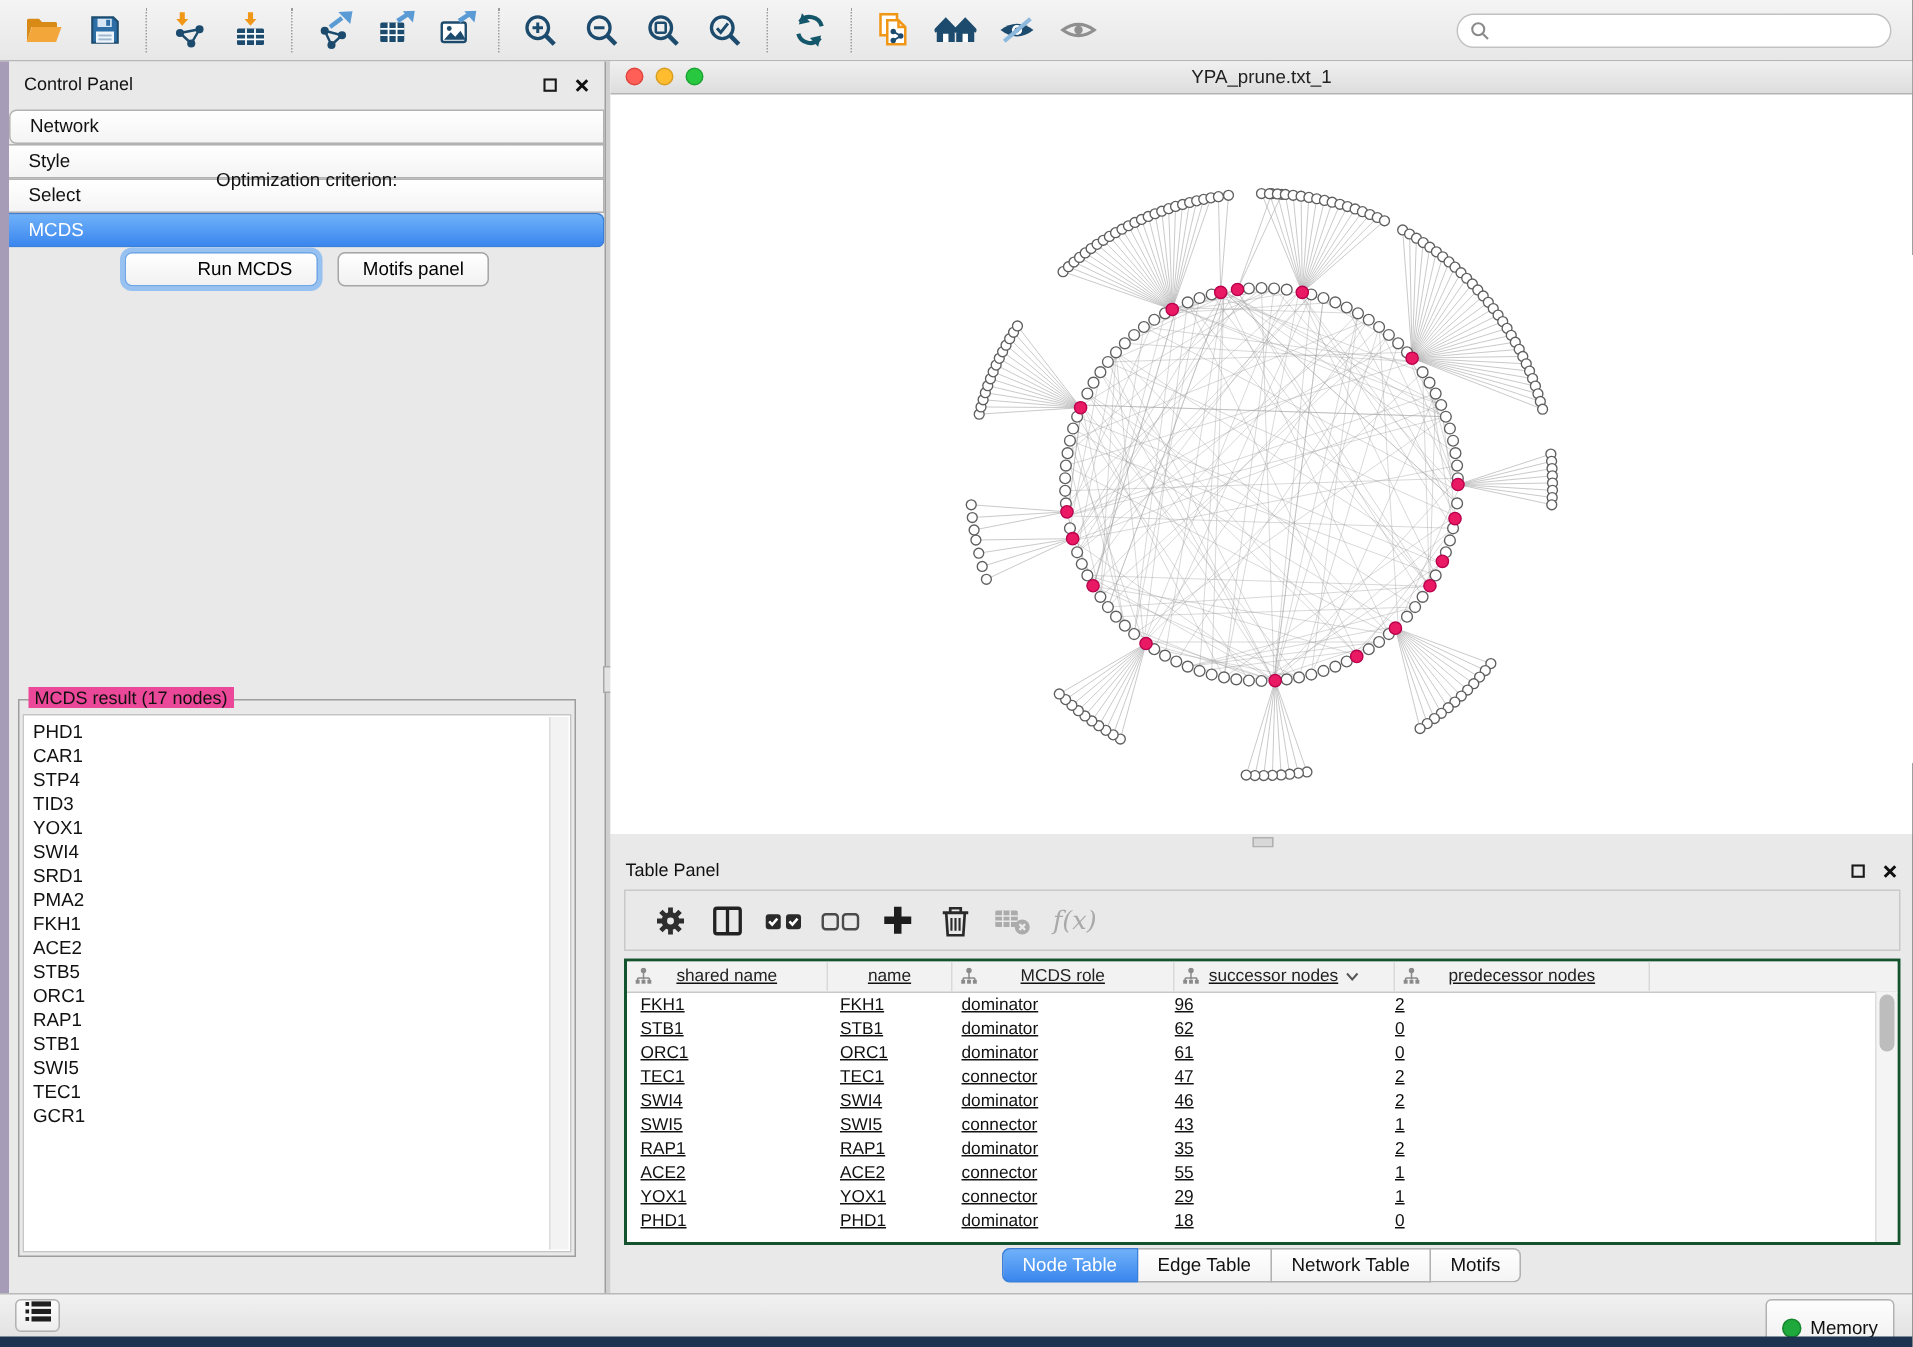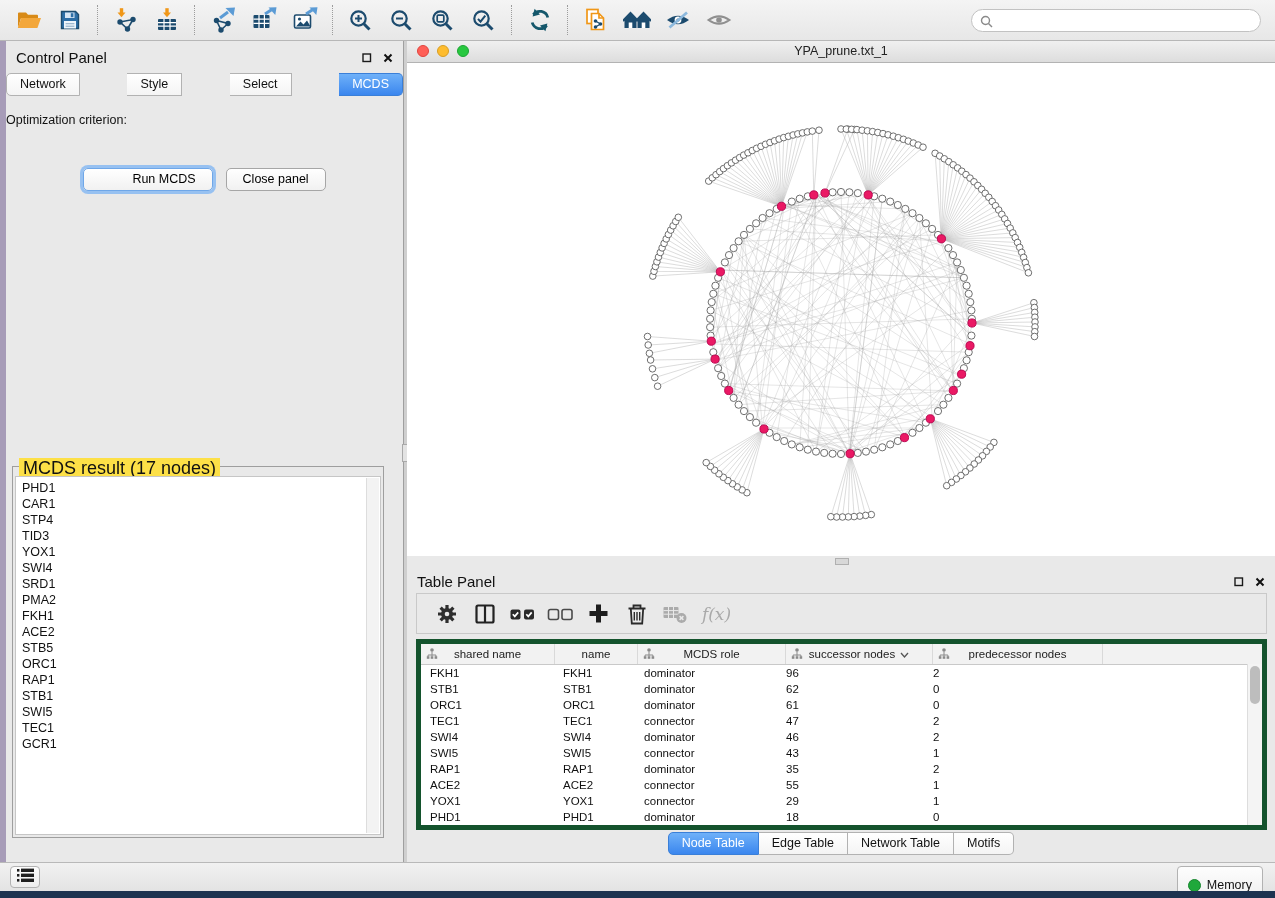--- a/index.html
+++ b/index.html
@@ -14,41 +14,41 @@
   .search-wrap{position:absolute;right:14px;top:9px;width:290px;height:23px;}
   .search-wrap input{width:100%;height:100%;box-sizing:border-box;border:1px solid #c2c2c2;border-radius:12px;
            background:#fff;padding:0 8px 0 27px;font-size:12px;outline:none;font-family:inherit;}
   .search-glyph{position:absolute;left:9px;top:5px;}
   
   .left-strip{position:absolute;left:0;top:41px;width:6px;height:821px;background:#a79cb8;}
   .bottom-strip{position:absolute;left:0;top:891px;width:1275px;height:7px;background:#1d3350;}
   
   .cp{position:absolute;left:6px;top:41px;width:398px;height:821px;background:#e9e9e9;
       border-right:1px solid #9f9f9f;box-sizing:border-box;}
-  .panel-title{position:absolute;left:10px;top:8px;font-size:15px;}
+  .panel-title{position:absolute;left:10px;top:8px;font-size:12px;}
   .win-btns{position:absolute;right:10px;top:8px;display:flex;gap:11px;align-items:center;}
-  .cp-tabs{position:absolute;left:0;top:32px;width:100%;display:flex;justify-content:space-between;}
+  .cp-tabs{position:absolute;left:0;top:32px;width:100%;display:flex;justify-content:flex-start;flex-direction:column;}
   .seg{height:21px;line-height:21px;padding:0 13px;font-size:12.5px;background:linear-gradient(#ffffff,#f4f4f4);
        border:1px solid #b2b2b2;border-left:none;color:#111;white-space:nowrap;}
   .seg.first{border-left:1px solid #b2b2b2;border-radius:5px 0 0 5px;}
   .seg.last{border-radius:0 5px 5px 0;}
   .seg.selected{background:linear-gradient(#6fb1f9,#3a86ee);color:#fff;border-color:#3a7fd8;}
-  .opt-label{position:absolute;left:0;top:72px;width:100%;text-align:left;font-size:12.5px;}
+  .opt-label{position:absolute;left:0;top:72px;width:100%;text-align:center;font-size:12.5px;}
   .dropdown{position:absolute;left:38px;top:93px;width:314px;height:23px;background:#fff;
             border:1px solid #ababab;border-radius:5px;box-sizing:border-box;}
   .dropdown .val{position:absolute;left:10px;top:0;line-height:21px;font-size:12.5px;}
   .dropdown .stepper{position:absolute;right:-1px;top:-1px;width:21px;height:23px;border-radius:0 5px 5px 0;
             background:linear-gradient(#6cadf8,#2e7ae0);display:flex;align-items:center;justify-content:center;}
   .btn-row{position:absolute;left:0;top:127px;width:100%;display:flex;justify-content:center;gap:13px;}
   .btn{height:23px;line-height:21px;box-sizing:border-box;border:1px solid #a6a6a6;border-radius:5px;
        background:linear-gradient(#ffffff,#f1f1f1);font-size:12.5px;padding:0 16px;font-family:inherit;}
   .btn.focus{box-shadow:0 0 0 3px rgba(108,172,246,.65);border-color:#6fa7e8;padding-left:48px;}
   .mcds-group{position:absolute;left:6px;top:425px;width:372px;height:372px;border:1px solid #9e9e9e;
               background:#e9e9e9;box-sizing:border-box;}
-  .mcds-legend{position:absolute;top:-9px;left:6px;background:#fde047;padding:0 4px;font-size:18px;}
+  .mcds-legend{position:absolute;top:-9px;left:6px;background:#ec4899;padding:0 4px;font-size:12px;}
   .mcds-list{position:absolute;left:2px;right:2px;top:9px;bottom:2px;background:#fff;border:1px solid #c6c6c6;}
   .mcds-items{position:absolute;left:0;top:3px;right:14px;bottom:0;overflow:hidden;}
   .mcds-item{font-size:12.5px;line-height:16px;padding-left:6px;}
   .mcds-scroll{position:absolute;right:1px;top:1px;bottom:1px;width:12px;background:#f3f3f3;border-left:1px solid #ddd;}
   
   .v-split{position:absolute;left:404px;top:41px;width:3px;height:821px;background:#cfcfcf;}
   .v-handle{position:absolute;left:402px;top:444px;width:7px;height:16px;background:#e3e3e3;border:1px solid #a9a9a9;}
   .h-split{position:absolute;left:407px;top:556px;width:868px;height:9px;background:#e9e9e9;}
   .h-handle{position:absolute;left:428px;top:2px;width:12px;height:5px;background:#d8d8d8;border:1px solid #b0b0b0;}
   
@@ -60,21 +60,21 @@
   .tl .y{background:#febc2e;border:1px solid #d89e24;}
   .tl .g{background:#28c840;border:1px solid #1da534;}
   .np-title{display:block;text-align:center;line-height:20px;font-size:12.5px;color:#222;}
   
   .tp{position:absolute;left:407px;top:565px;width:868px;height:297px;background:#e9e9e9;}
   .tp-toolbar{position:absolute;left:9px;right:8px;top:28px;height:41px;box-sizing:border-box;
               background:#e9e9e9;border:1px solid #c9c9c9;display:flex;align-items:center;padding-left:14px;gap:7px;}
   .tbi{width:31px;height:30px;display:inline-flex;align-items:center;justify-content:center;}
   .fx{font-family:"DejaVu Serif",serif;font-style:italic;font-size:17px;color:#a9a9a9;padding-left:4px;}
   .tp-table{position:absolute;left:9px;right:8px;top:74px;height:191px;background:#fff;
-            border:5px solid #14532d;box-sizing:border-box;overflow:hidden;}
+            border:2px solid #14532d;box-sizing:border-box;overflow:hidden;text-decoration:underline;}
   .thead{display:flex;height:20px;background:#f2f2f2;border-bottom:1px solid #c9c9c9;}
   .th{position:relative;box-sizing:border-box;border-right:1px solid #d9d9d9;font-size:11.5px;color:#222;
       display:flex;align-items:center;justify-content:center;gap:5px;}
   .th .shared{position:absolute;left:5px;top:4px;}
   .trow{display:flex;height:16px;}
   .td{box-sizing:border-box;font-size:11.5px;line-height:16px;overflow:hidden;white-space:nowrap;}
   .td.num{text-align:left;padding-right:10px;}
   .t-scroll{position:absolute;right:0;top:20px;bottom:0;width:14px;background:#f4f4f4;border-left:1px solid #ddd;}
   .t-thumb{position:absolute;left:1.5px;top:2px;width:10px;height:38px;border-radius:5px;background:#bdbdbd;}
   .tp-tabs{position:absolute;left:0;right:0;bottom:7px;display:flex;justify-content:center;}
@@ -256,21 +256,21 @@
     </span>
     <div class="cp-tabs" id="cp-tabs">
         <span class="seg first">Network</span>
         <span class="seg">Style</span>
         <span class="seg">Select</span>
         <span class="seg last selected">MCDS</span>
       </div>
     <div class="opt-label">Optimization criterion:</div>
     <div class="btn-row">
       <button class="btn focus">Run MCDS</button>
-      <button class="btn">Close panel</button>
+      <button class="btn">Motifs panel</button>
     </div>
     <div class="mcds-group">
       <span class="mcds-legend">MCDS result (17 nodes)</span>
       <div class="mcds-list">
         <div class="mcds-items" id="mcds-items">
             <div class="mcds-item">PHD1</div>
             <div class="mcds-item">CAR1</div>
             <div class="mcds-item">STP4</div>
             <div class="mcds-item">TID3</div>
             <div class="mcds-item">YOX1</div>

